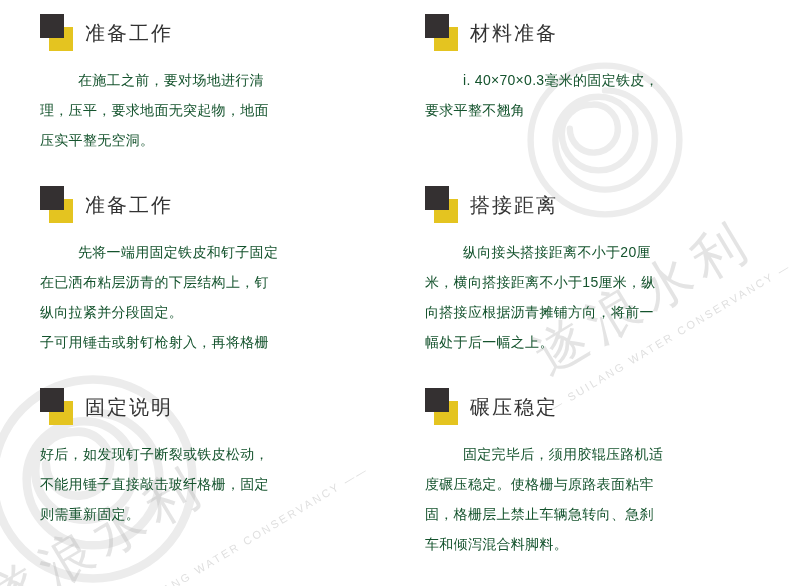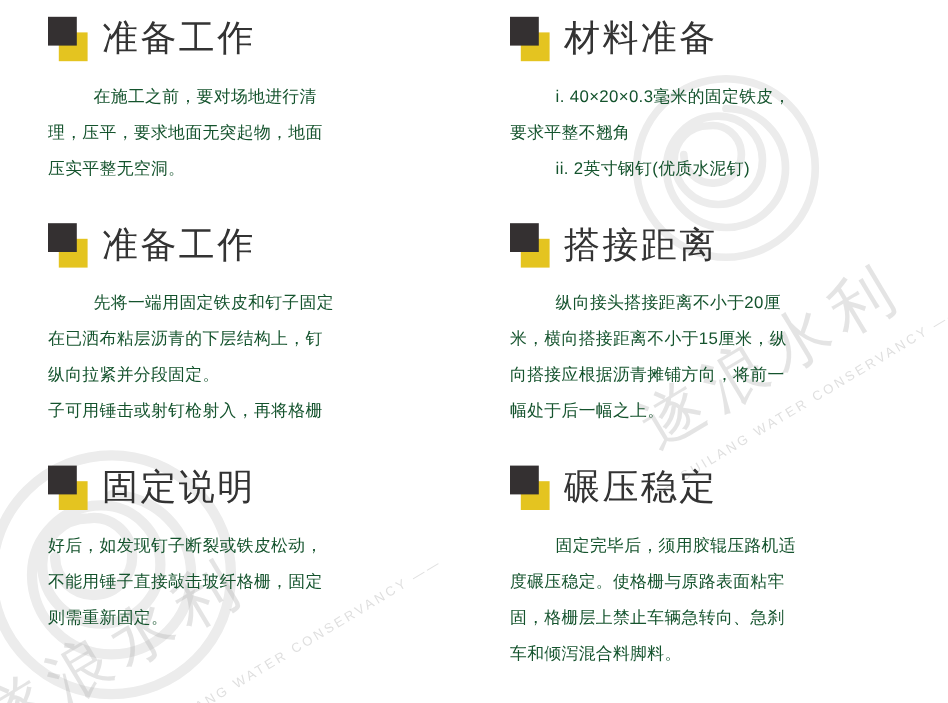--- a/index.html
+++ b/index.html
@@ -47,21 +47,21 @@
     column-gap:35px;
     grid-template-rows:172px 202px auto;
     padding:14px 0 0 40px;
   }
   .sec{align-self:start;}
   .sec-header{display:flex;align-items:flex-start;gap:12px;}
   .sq-icon{position:relative;width:33px;height:37px;flex:0 0 auto;}
   .sq-icon .sq-y{position:absolute;left:9px;top:13px;width:24px;height:24px;background:#e4c420;}
   .sq-icon .sq-b{position:absolute;left:0;top:0;width:24px;height:24px;background:#343031;}
   .sec-title{
-    font-size:30px;line-height:36px;margin-top:1px;
+    font-size:20px;line-height:36px;margin-top:1px;
     color:#333333;letter-spacing:2px;font-weight:400;
     white-space:nowrap;
   }
   .sec-body{margin-top:14px;}
   .ln{
     font-size:14px;line-height:30px;height:30px;
     color:#14532d;white-space:nowrap;letter-spacing:0.3px;
   }
   .indent{padding-left:38px;}
 </style>
@@ -108,23 +108,22 @@
 
     <div class="sec">
       <div class="sec-header">
         <div class="sq-icon">
             <div class="sq-y"></div>
             <div class="sq-b"></div>
           </div>
         <div class="sec-title">材料准备</div>
       </div>
       <div class="sec-body">
-        <div class="ln indent">i. 40×20×0.3毫米的固定铁皮，</div>
+        <div class="ln indent">i. 40×70×0.3毫米的固定铁皮，</div>
         <div class="ln">要求平整不翘角</div>
-        <div class="ln indent">ii. 2英寸钢钉(优质水泥钉)</div>
       </div>
     </div>
 
     <div class="sec">
       <div class="sec-header">
         <div class="sq-icon">
             <div class="sq-y"></div>
             <div class="sq-b"></div>
           </div>
         <div class="sec-title">准备工作</div>

